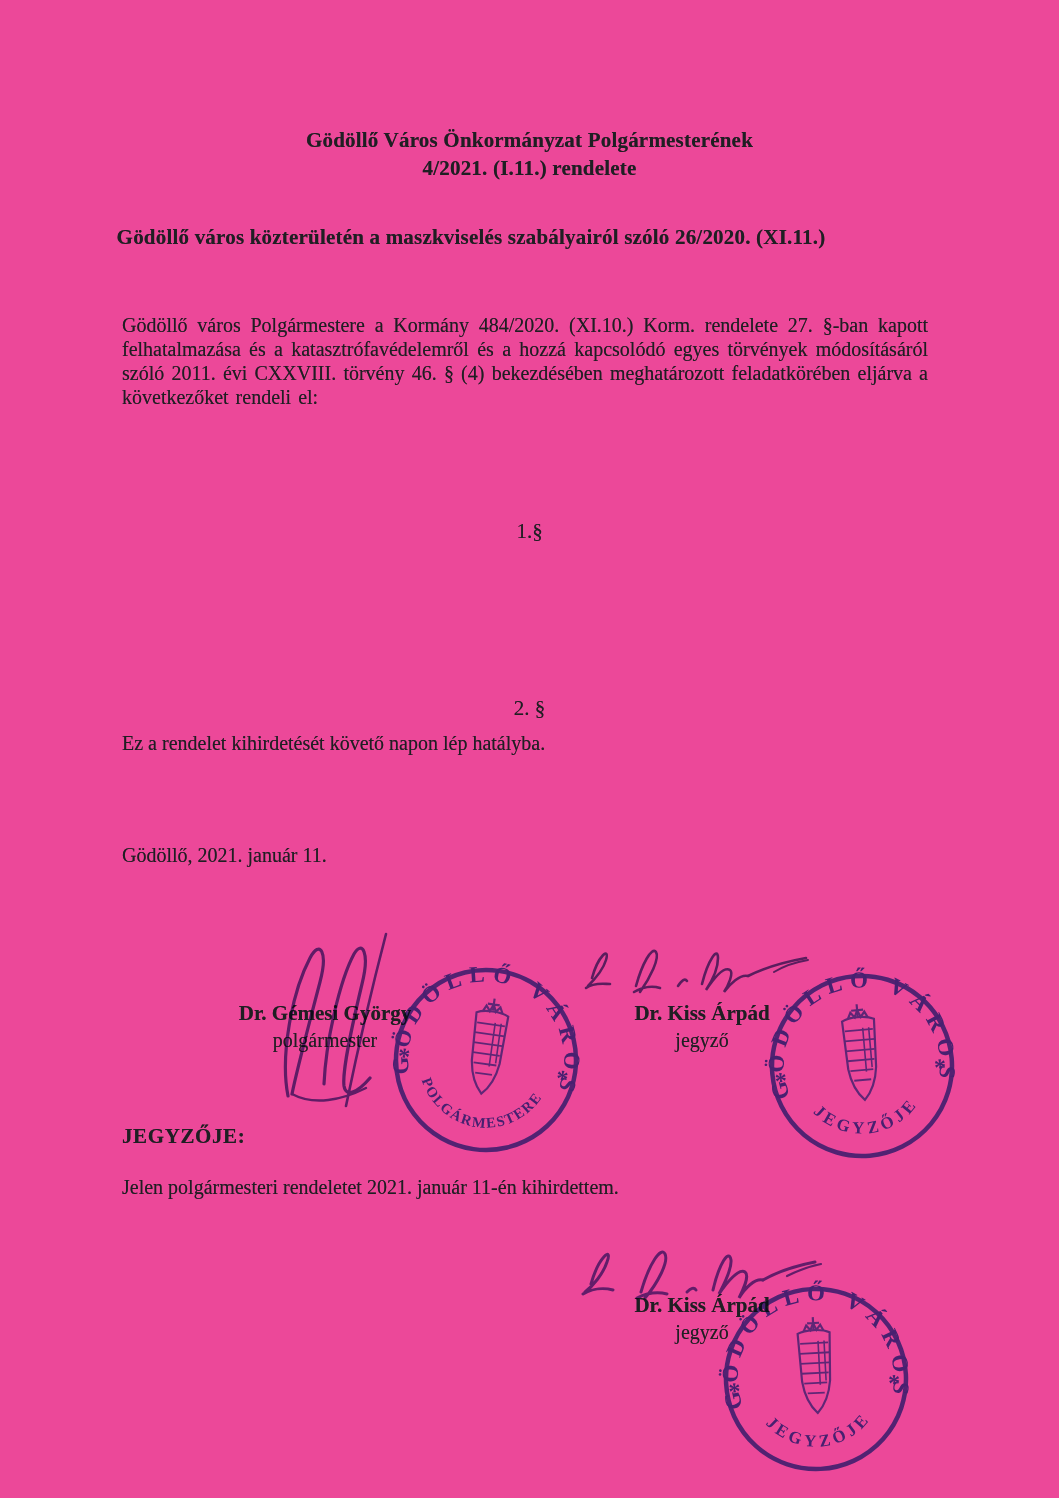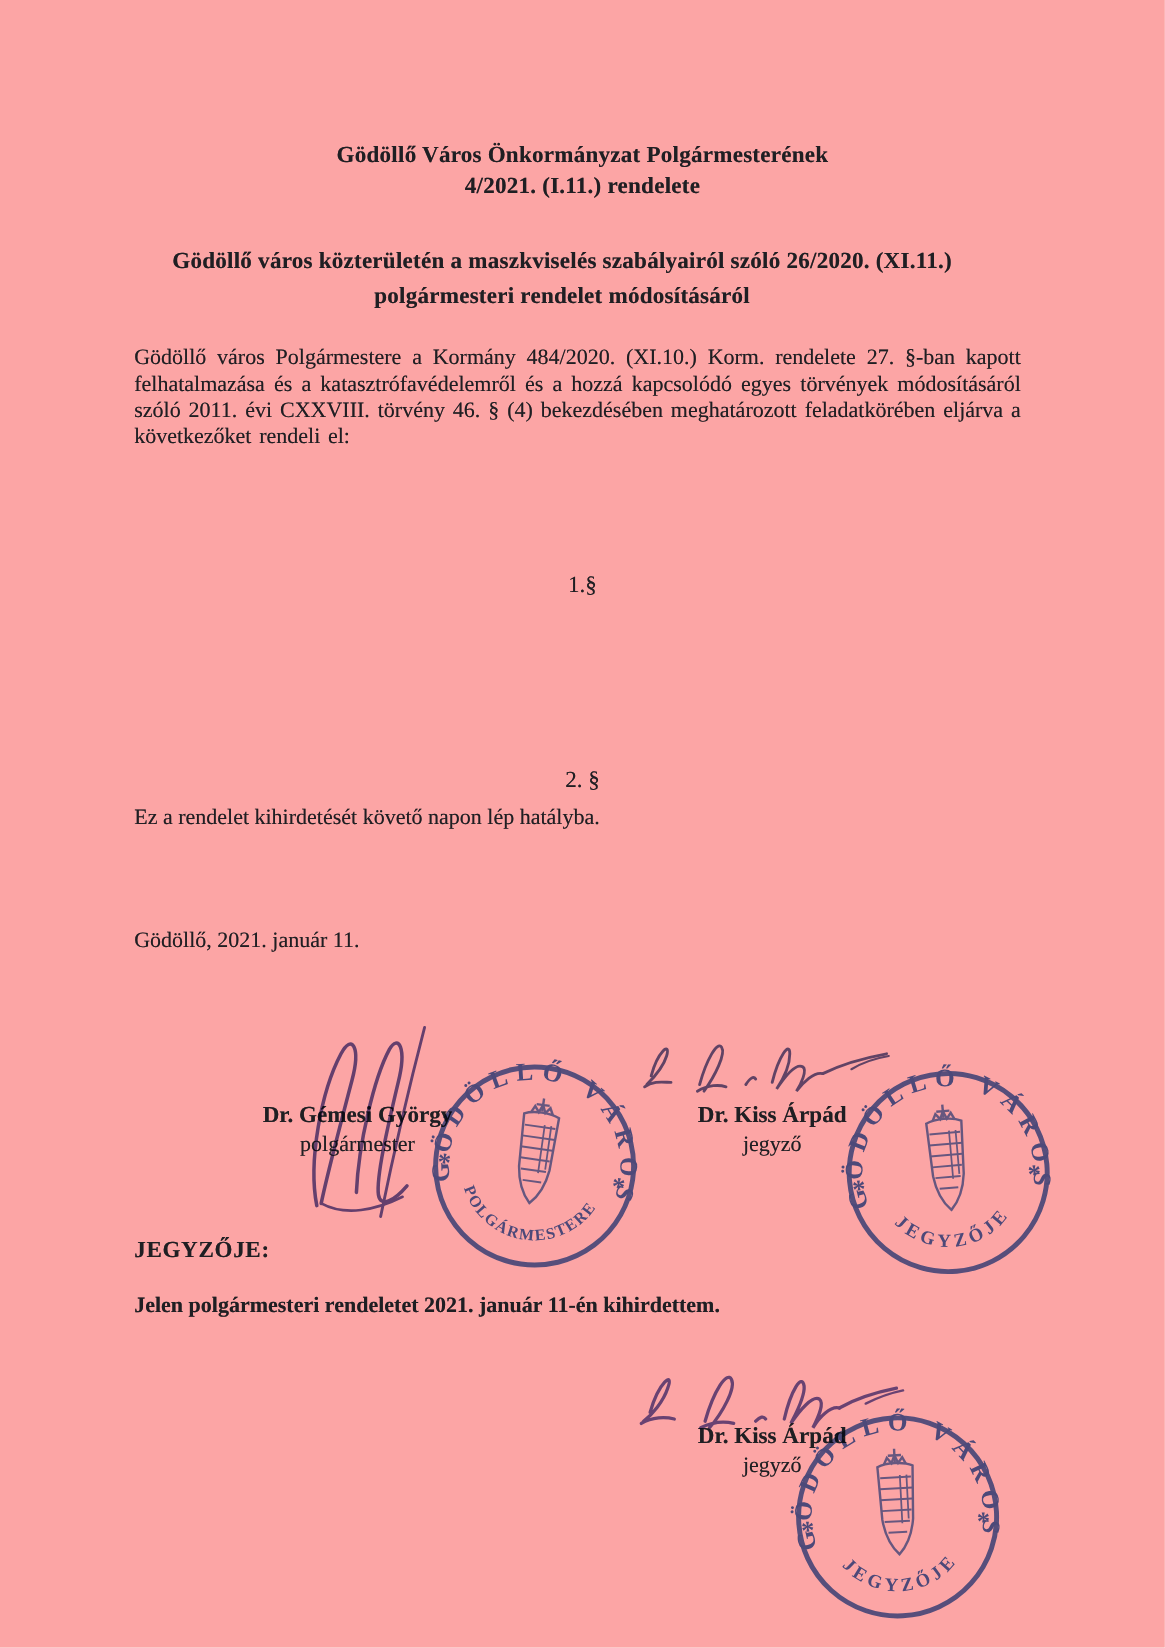--- a/index.html
+++ b/index.html
@@ -1,42 +1,42 @@
 <!DOCTYPE html>
 <html><head>
 <meta charset="utf-8">
 <style>
   html,body{margin:0;padding:0;background:#ffffff;}
   .page{
     position:relative;
     width:1059px;height:1498px;
-    background:#fca5a5;
+    background:#ec4899;
     font-family:"Liberation Serif","DejaVu Serif",serif;
     color:#1f1f23;
     overflow:hidden;
   }
   .txt{position:absolute;text-shadow:0 0 0.45px rgba(20,20,25,.55);}
   .center{text-align:center;}
   .heading{left:0;width:1059px;top:126px;font-size:21px;line-height:28px;font-weight:bold;letter-spacing:.2px;}
-  .subject{left:0;width:942px;top:222px;font-size:21px;line-height:31px;font-weight:bold;letter-spacing:.2px;padding-left:40px;}
+  .subject{left:0;width:942px;top:222px;font-size:21px;line-height:31px;font-weight:bold;letter-spacing:.2px;}
   .preamble{left:122px;width:806px;top:313px;font-size:20px;line-height:24px;text-align:justify;word-spacing:2px;}
   .sec1-head{left:0;width:1059px;top:519px;font-size:21px;}
   .sec1-body{left:122px;width:806px;top:563px;font-size:20px;line-height:24px;text-align:justify;word-spacing:1px;}
   .sec1-quote{left:122px;width:806px;top:629px;font-size:20px;}
   .sec2-head{left:0;width:1059px;top:696px;font-size:21px;}
   .sec2-body{left:122px;width:806px;top:732px;font-size:20px;}
   .dateline{left:122px;top:844px;font-size:20px;text-align:right;}
   .sig-block{position:absolute;width:220px;text-align:center;}
   .sig-name{font-size:21px;font-weight:bold;line-height:27px;text-shadow:0 0 0.45px rgba(20,20,25,.55);}
   .sig-title{font-size:20px;line-height:26px;text-shadow:0 0 0.4px rgba(20,20,25,.5);}
   .mayor-block{left:215px;top:1000px;}
   .notary-block{left:592px;top:1000px;}
   .notary2-block{left:592px;top:1292px;}
   .zaradek-label{left:122px;top:1124px;font-size:21px;font-weight:bold;letter-spacing:.6px;}
-  .zaradek-text{left:122px;top:1176px;font-size:20px;font-weight:bold;}
+  .zaradek-text{left:122px;top:1176px;font-size:20px;}
   .stamp{position:absolute;width:200px;height:200px;mix-blend-mode:multiply;opacity:.92;}
   .stamp-mayor{left:386px;top:960px;transform:rotate(8deg);}
   .stamp-notary1{left:762px;top:966px;transform:rotate(-5deg);}
   .stamp-notary2{left:716px;top:1279px;transform:rotate(-3deg);}
   .stamp text{font-family:"Liberation Serif","DejaVu Serif",serif;font-weight:bold;fill:#3f64b5;}
   .st-top{font-size:23px;letter-spacing:7px;}
   .st-bot-long{font-size:14.5px;letter-spacing:1.5px;}
   .st-bot-short{font-size:17px;letter-spacing:4px;}
   .st-mark{font-size:24px;letter-spacing:0;}
   .signature{position:absolute;mix-blend-mode:multiply;}
@@ -49,21 +49,20 @@
 
 <div class="page">
 
   <div class="txt heading center">
     <div>Gödöllő Város Önkormányzat Polgármesterének</div>
     <div>4/2021. (I.11.) rendelete</div>
   </div>
 
   <div class="txt subject center">
     <div>Gödöllő város közterületén a maszkviselés szabályairól szóló 26/2020. (XI.11.)</div>
-    <div>polgármesteri rendelet módosításáról</div>
   </div>
 
   <div class="txt preamble">Gödöllő város Polgármestere a Kormány 484/2020. (XI.10.) Korm. rendelete 27. §-ban kapott felhatalmazása és a katasztrófavédelemről és a hozzá kapcsolódó egyes törvények módosításáról szóló 2011. évi CXXVIII. törvény 46. § (4) bekezdésében meghatározott feladatkörében eljárva a következőket rendeli el:</div>
 
   <div class="txt sec1-head center">1.§</div>
 
   <div class="txt sec2-head center">2. §</div>
   <div class="txt sec2-body">Ez a rendelet kihirdetését követő napon lép hatályba.</div>
 
   <div class="txt dateline">Gödöllő, 2021. január 11.</div>

